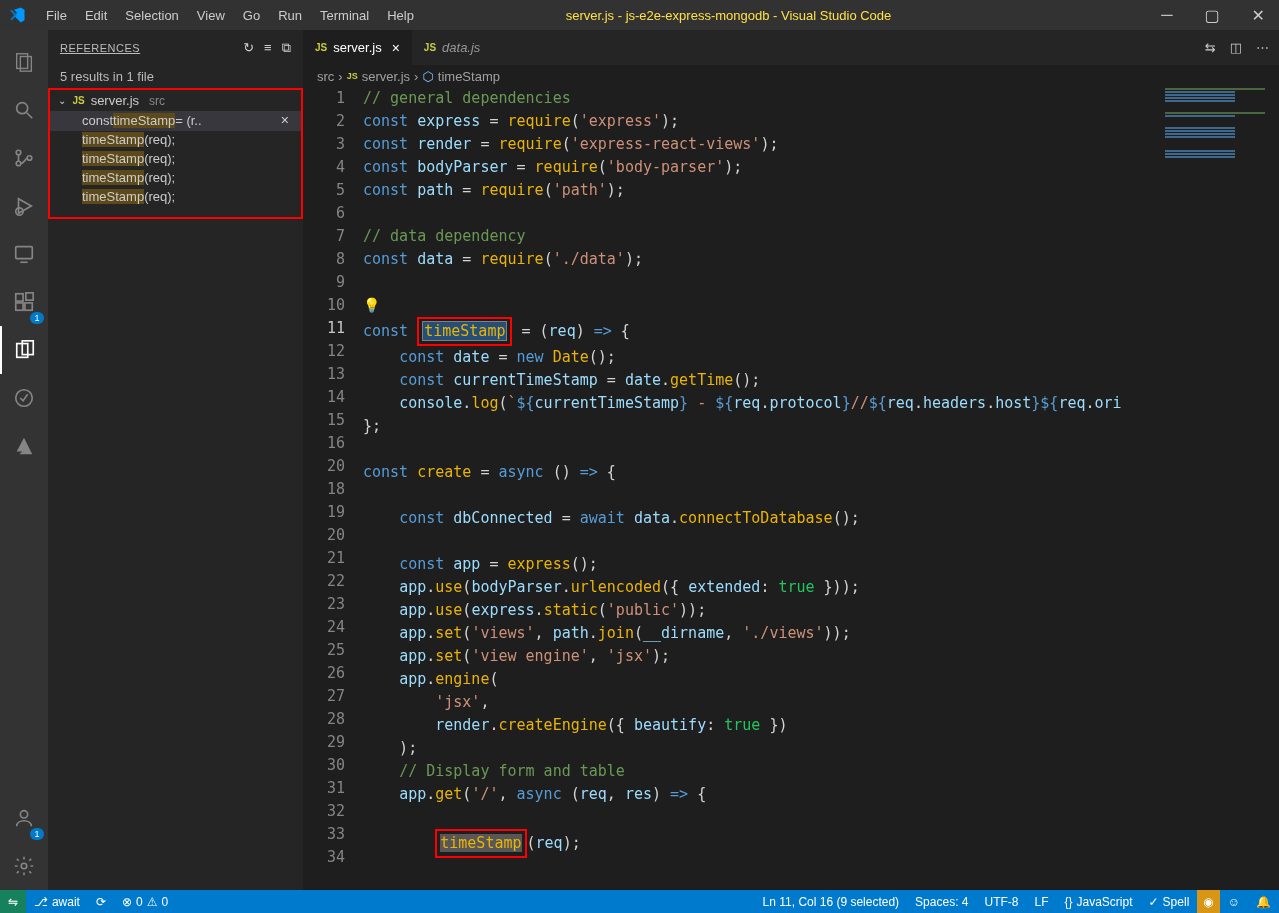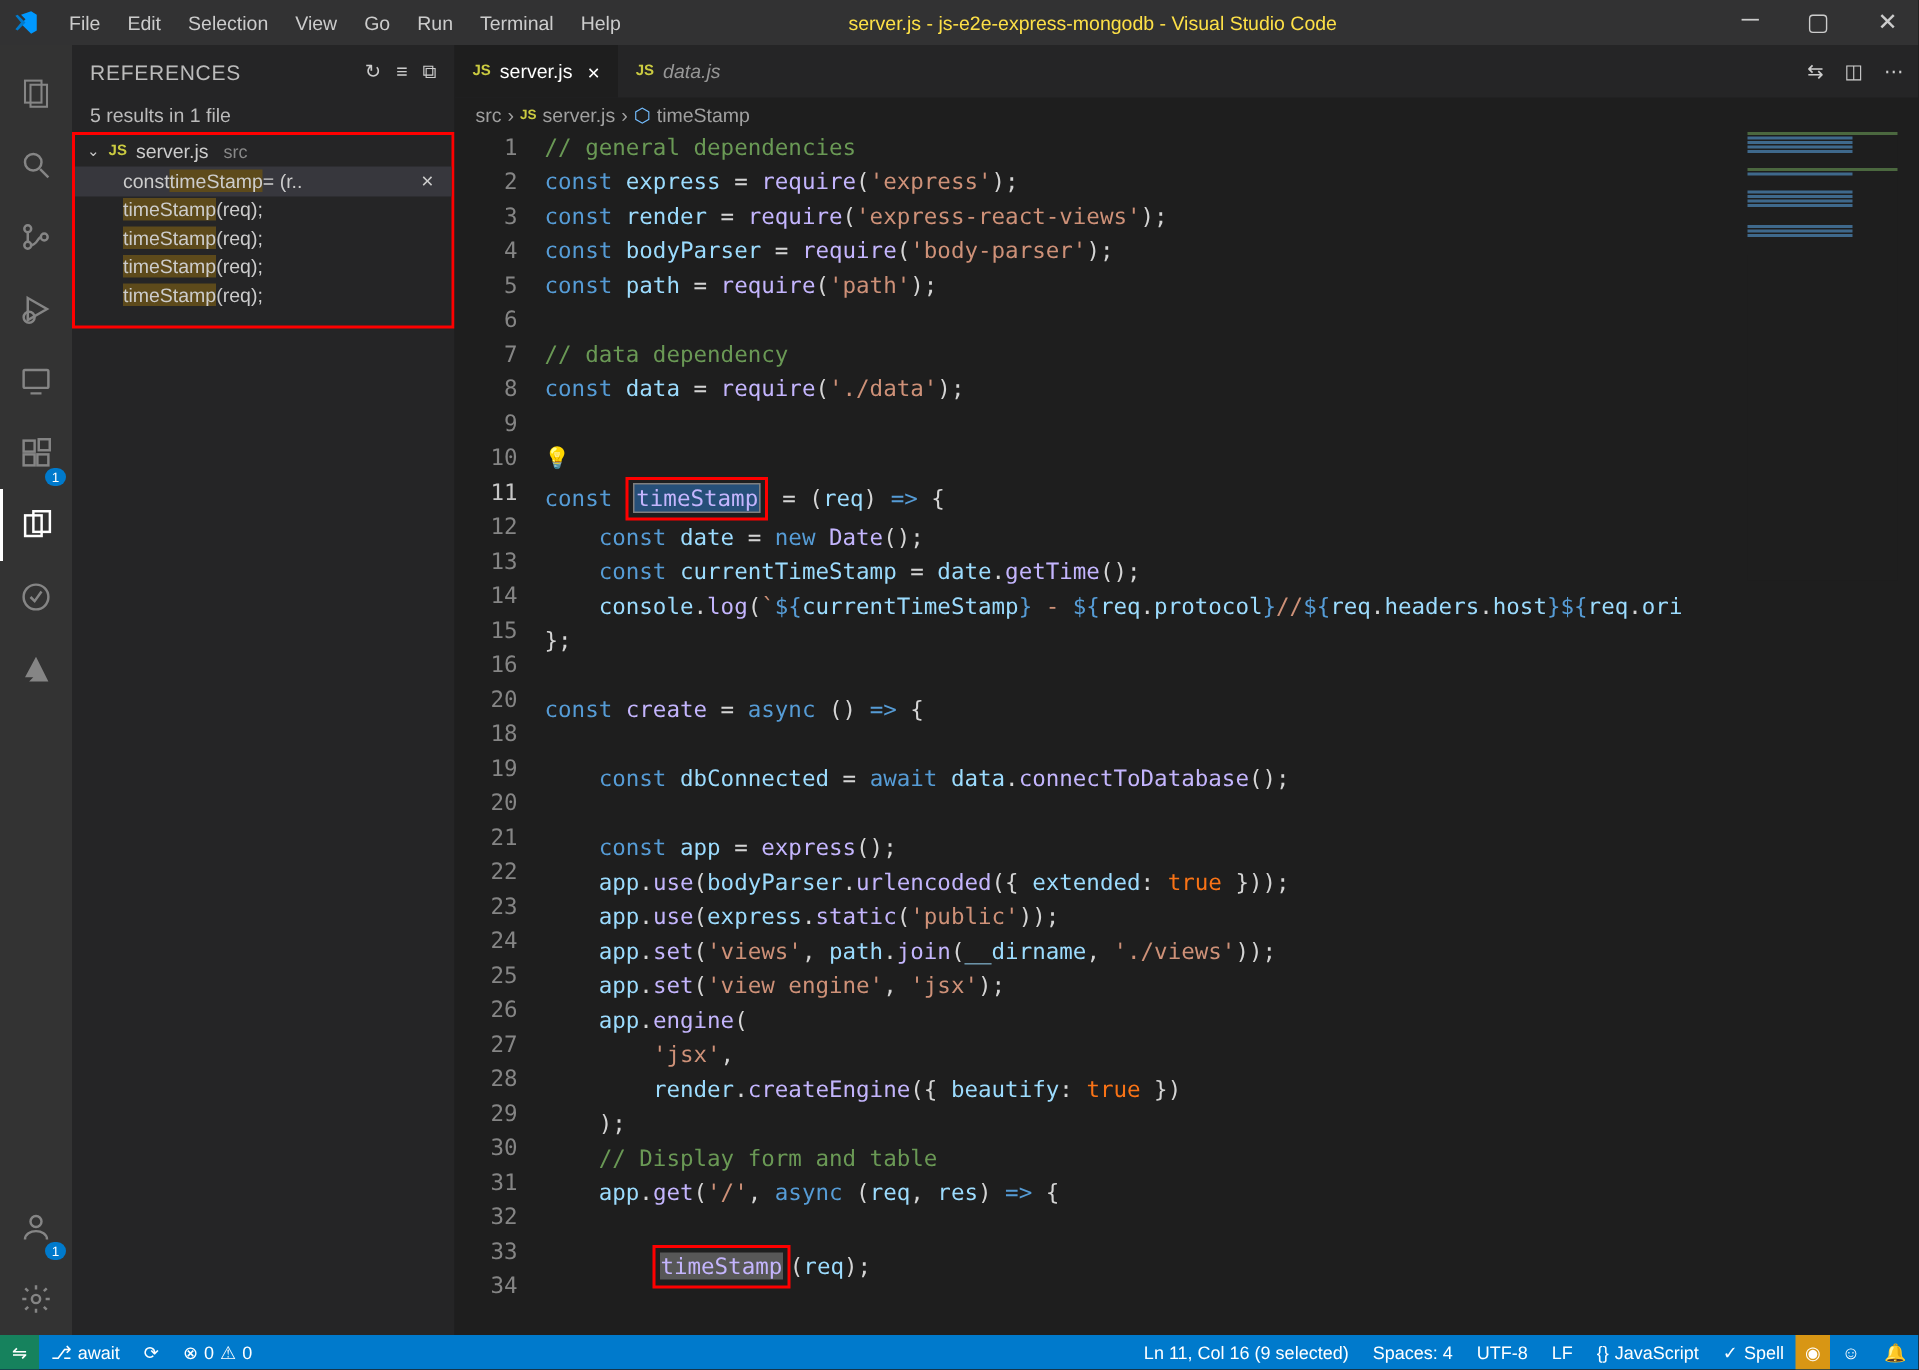--- a/index.html
+++ b/index.html
@@ -12,21 +12,21 @@
 .window-controls { display: flex; gap: 20px; font-size: 16px; }
 .window-controls span { padding: 0 6px; cursor: pointer; }
 .main { display: flex; height: 860px; }
 .activitybar { width: 48px; background: #333333; display: flex; flex-direction: column; align-items: center; padding-top: 8px; position: relative; }
 .activitybar .icon { width: 48px; height: 48px; display: flex; align-items: center; justify-content: center; cursor: pointer; color: #858585; }
 .activitybar .icon.bottom { margin-top: auto; }
 .activitybar .icon.active { color: #ffffff; border-left: 2px solid #ffffff; }
 .activitybar .badge { position: absolute; background: #007acc; color: #fff; border-radius: 8px; font-size: 9px; padding: 1px 4px; min-width: 14px; text-align: center; }
 .sidebar { width: 255px; background: #252526; display: flex; flex-direction: column; }
 .sidebar-header { height: 35px; display: flex; align-items: center; padding: 0 12px; justify-content: space-between; }
-.sidebar-header .title { font-size: 14px; letter-spacing: 0.5px; color: #bbbbbb; }
+.sidebar-header .title { font-size: 11px; letter-spacing: 0.5px; color: #bbbbbb; text-decoration: underline; }
 .sidebar-header .actions { display: flex; gap: 10px; color: #cccccc; }
 .refs-info { padding: 4px 12px; color: #bbbbbb; font-size: 13px; }
 .refs-file { display: flex; align-items: center; padding: 3px 8px; font-size: 13px; gap: 6px; }
 .refs-file .chev { font-size: 10px; }
 .refs-file .js { color: #cbcb41; font-size: 10px; font-weight: bold; }
 .refs-file .path { color: #888; font-size: 12px; margin-left: 4px; }
 .highlight-box { border: 2px solid #ff0000; padding-bottom: 10px; }
 .ref-item { padding: 1px 12px 3px 32px; font-size: 13px; color: #cccccc; display: flex; align-items: center; cursor: pointer; }
 .ref-item.active { background: #37373d; }
 .ref-item .hl { background: #5d4a1b; }
@@ -40,24 +40,24 @@
 .tabs .right { margin-left: auto; display: flex; align-items: center; padding-right: 10px; gap: 14px; color: #cccccc; }
 .breadcrumb { height: 22px; display: flex; align-items: center; padding: 0 14px; font-size: 13px; color: #a0a0a0; gap: 4px; }
 .breadcrumb .js { color: #cbcb41; font-size: 9px; font-weight: bold; }
 .breadcrumb .sym { color: #75beff; }
 .code-area { flex: 1; display: flex; overflow: hidden; position: relative; font-family: Consolas, monospace; font-size: 15px; line-height: 23px; }
 .gutter { width: 60px; text-align: right; padding-right: 18px; color: #858585; user-select: none; }
 .gutter .line.cur { color: #c6c6c6; }
 .code { flex: 1; white-space: pre; color: #d4d4d4; position: relative; }
 .kw { color: #569cd6; }
 .var { color: #9cdcfe; }
-.fn { color: #c4b5fd; }
+.fn { color: #eab308; }
 .str { color: #ce9178; }
 .cmt { color: #6a9955; }
-.bool { color: #f97316; }
+.bool { color: #22c55e; }
 .tmpl { color: #ce9178; }
 .tmplvar { color: #569cd6; }
 .selected-word { border: 1px solid #7f7f7f; background: #264f78; padding: 0 1px; }
 .word-occ { background: #575757; }
 .redbox { border: 2px solid #ff0000; display: inline-block; padding: 1px 3px; }
 .lightbulb { color: #ffcc00; font-size: 14px; }
 .minimap { position: absolute; top: 57px; right: 14px; width: 100px; height: 300px; background: #1e1e1e; opacity: 0.6; }
 .minimap .m { height: 2px; background: #6a9955; margin: 1px 0; }
 .minimap .m2 { height: 2px; background: #569cd6; margin: 1px 0; width: 70%; }
 .statusbar { height: 23px; background: #007acc; display: flex; align-items: center; font-size: 12px; color: #ffffff; }

